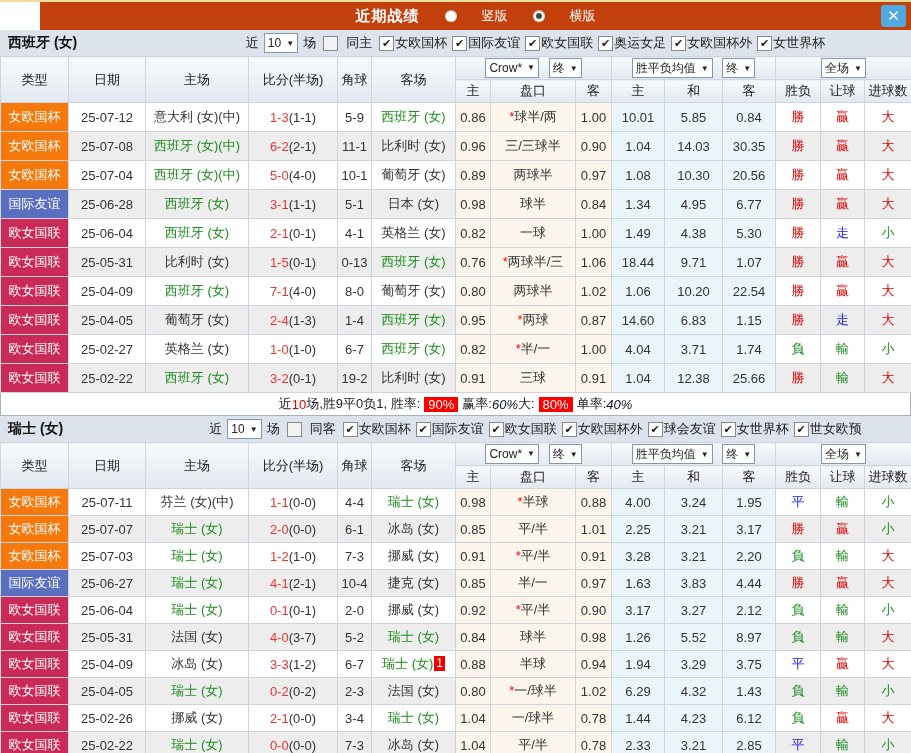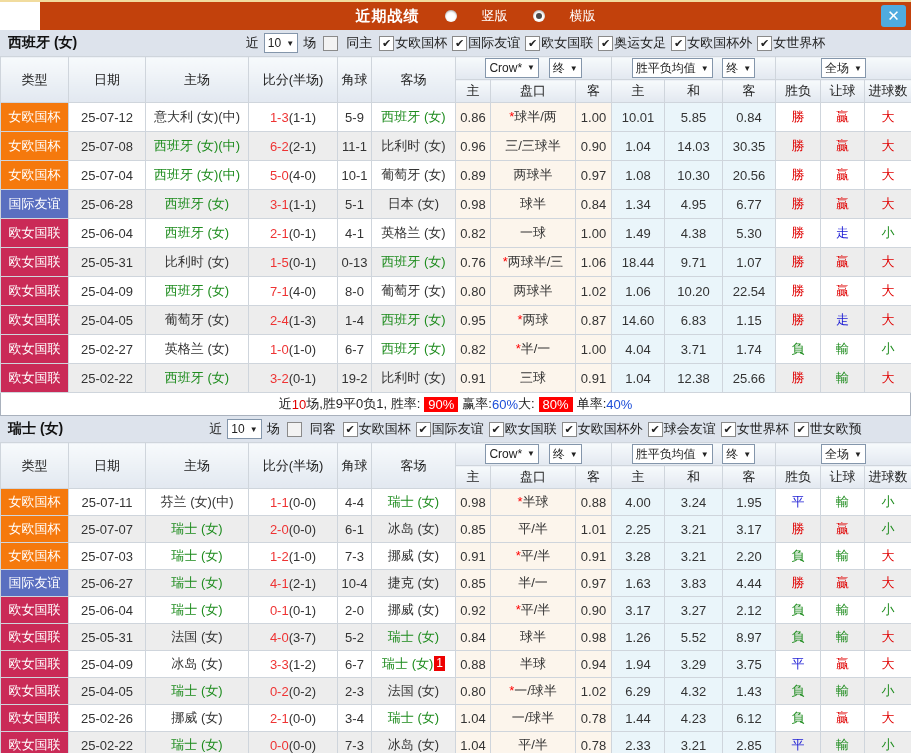--- a/index.html
+++ b/index.html
@@ -37,21 +37,21 @@
   .score-ft{color:#ee3333;text-align:center;}
   .score-ht{color:#333;}
   .star{color:#ff0000;}
   .res-r{color:#e00000;}
   .res-b{color:#1a1ad4;}
   .res-g{color:#1e8c1e;}
   .badge{display:inline-block;background:#ee0000;color:#fff;font-size:12px;line-height:15px;padding:0 2px;margin-left:1px;vertical-align:1px;}
   .summary{height:22px;display:flex;align-items:center;justify-content:center;font-size:13px;color:#222;border:1px solid #a9b1bd;border-top:none;}
   .seg-plain{color:#222;}
   .seg-red{color:#e00000;}
-  .seg-blue{color:#1d4ed8;}
+  .seg-blue{color:#0f172a;font-style:italic;}
   .seg-redbox{background:#ff0000;color:#fff;padding:0 4px;margin:0 4px;}
 </style>
 </head>
 <body>
 
 <div class="wrap">
   <div class="topstrip"></div>
 
   <div class="titlebar">
     <span class="title">近期战绩</span>

